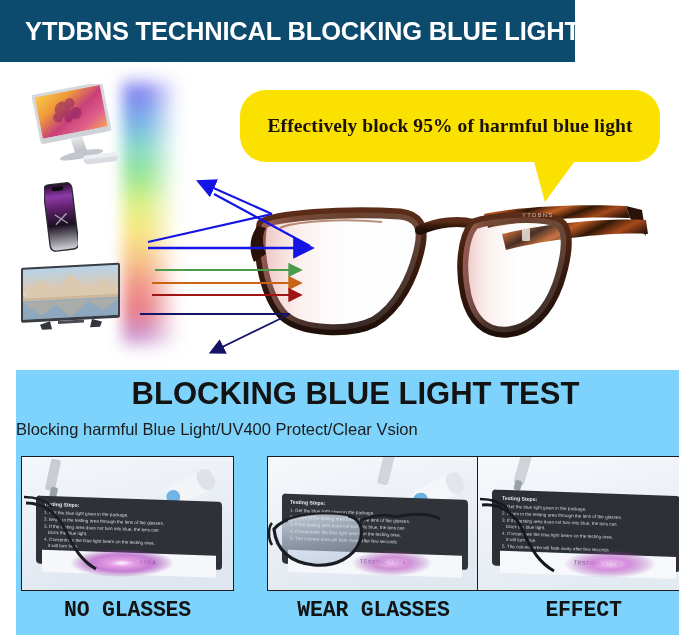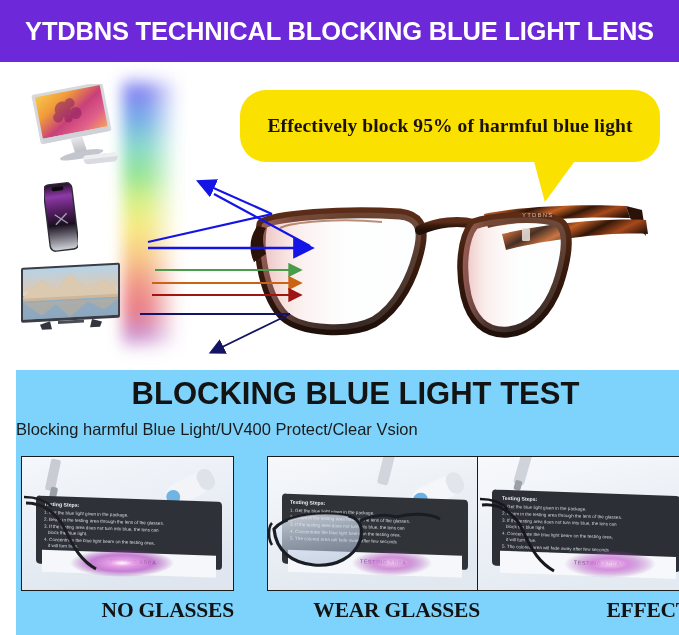--- a/index.html
+++ b/index.html
@@ -14,23 +14,23 @@
     position: relative;
     overflow: hidden;
     font-family: "Liberation Sans", sans-serif;
     -webkit-font-smoothing: antialiased;
   }
 
   
   #header-banner {
     position: absolute;
     left: 0; top: 0;
-    width: 679px;
+    width: 575px;
     height: 62px;
-    background: #6d28d9;
+    background: #0c4a6e;
   }
   #header-title {
     position: absolute;
     left: 0; top: 0;
     width: 679px;
     height: 62px;
     display: flex;
     align-items: center;
     justify-content: center;
     color: #ffffff;
@@ -194,26 +194,26 @@
     overflow: hidden;
   }
   .panel-photo {
     position: absolute;
     left: 0; top: 0;
     width: 211px;
     height: 133px;
   }
   .panel-caption {
     margin-top: 7px;
-    text-align: right;
+    text-align: center;
     font-size: 21.5px;
     font-weight: bold;
     color: #131313;
     letter-spacing: -0.2px;
-    font-family: Liberation Serif, serif;
+    font-family: Liberation Mono, monospace;
   }
 </style>
 </head>
 <body>
 
 <div id="header-banner">
   <div id="header-title">YTDBNS TECHNICAL BLOCKING BLUE LIGHT LENS</div>
 </div>
 
 <div id="hero">

